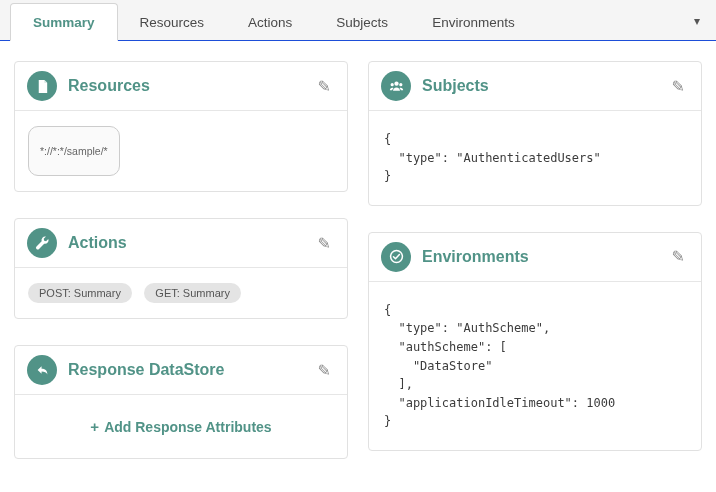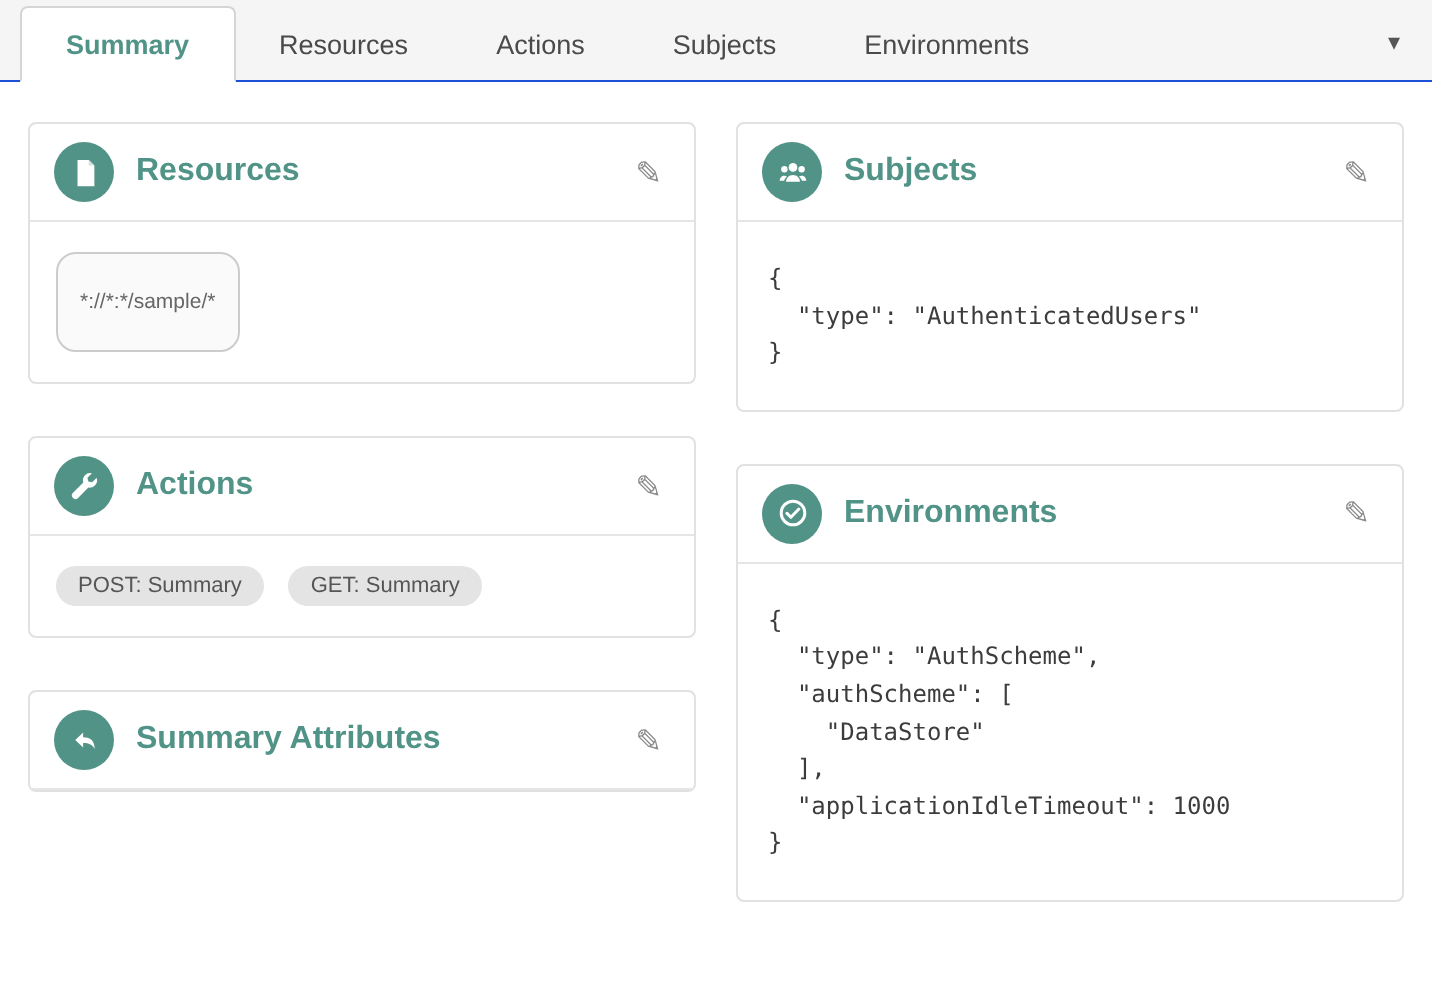--- a/index.html
+++ b/index.html
@@ -185,22 +185,27 @@
       </div>
     </div>
 
     <div class="card">
       <div class="card-header">
         <span class="icon-badge">
           <svg width="15" height="15" viewBox="0 0 16 16">
             <path d="M7 3.5L2.8 7.5 7 11.5V9c3.2 0 5 .9 6.2 3.2C13 7.6 10.8 6 7 6z" fill="#ffffff"></path>
           </svg>
         </span>
-        <span class="card-title">Summary Attributes</span>
-        <button class="edit-btn">✎</button>
+        <span class="card-title">Response DataStore</span>
+        <button class="edit-btn">✎</button>
+      </div>
+      <div class="card-body">
+        <button class="add-link">
+          <span class="plus">+</span><span>Add Response Attributes</span>
+        </button>
       </div>
     </div>
 
   </div>
 
   <div class="col">
 
     <div class="card">
       <div class="card-header">
         <span class="icon-badge">

